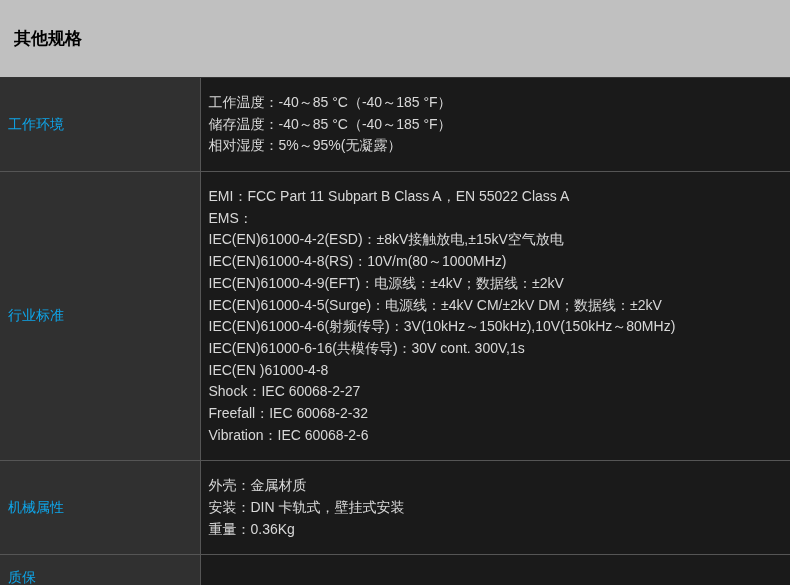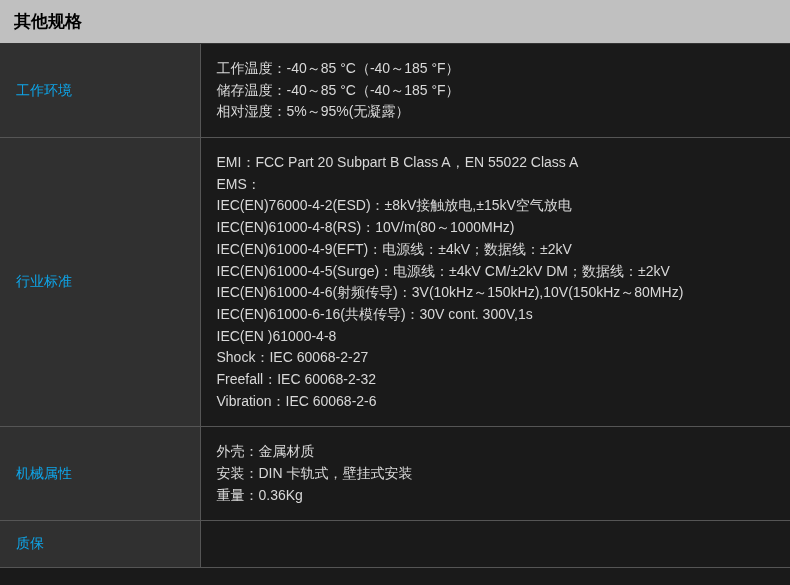--- a/index.html
+++ b/index.html
@@ -19,36 +19,36 @@
     .container {
       width: 100%;
       height: 100%;
       background: #1a1a1a;
     }
     .header {
       background: #c0c0c0;
       color: #000;
       font-weight: bold;
       font-size: 17px;
-      padding: 10px 14px;
+      padding: 27px 14px;
       border-bottom: 1px solid #333;
     }
     .spec-table {
       display: table;
       width: 100%;
       border-collapse: collapse;
     }
     .spec-row {
       display: table-row;
     }
     .spec-row > div {
       display: table-cell;
       vertical-align: middle;
       border-bottom: 1px solid #555;
-      padding: 14px 16px;
+      padding: 14px 8px;
     }
     .spec-label {
       width: 200px;
       background: #303030;
       color: #0ea5e9;
       font-size: 14px;
       border-right: 1px solid #555;
     }
     .spec-value {
       background: #1a1a1a;
@@ -72,23 +72,23 @@
       <div class="spec-label">工作环境</div>
       <div class="spec-value">
         <span class="line">工作温度：-40～85 °C（-40～185 °F）</span>
         <span class="line">储存温度：-40～85 °C（-40～185 °F）</span>
         <span class="line">相对湿度：5%～95%(无凝露）</span>
       </div>
     </div>
     <div class="spec-row">
       <div class="spec-label">行业标准</div>
       <div class="spec-value">
-        <span class="line">EMI：FCC Part 20 Subpart B Class A，EN 55022 Class A</span>
+        <span class="line">EMI：FCC Part 11 Subpart B Class A，EN 55022 Class A</span>
         <span class="line">EMS：</span>
-        <span class="line">IEC(EN)76000-4-2(ESD)：±8kV接触放电,±15kV空气放电</span>
+        <span class="line">IEC(EN)61000-4-2(ESD)：±8kV接触放电,±15kV空气放电</span>
         <span class="line">IEC(EN)61000-4-8(RS)：10V/m(80～1000MHz)</span>
         <span class="line">IEC(EN)61000-4-9(EFT)：电源线：±4kV；数据线：±2kV</span>
         <span class="line">IEC(EN)61000-4-5(Surge)：电源线：±4kV CM/±2kV DM；数据线：±2kV</span>
         <span class="line">IEC(EN)61000-4-6(射频传导)：3V(10kHz～150kHz),10V(150kHz～80MHz)</span>
         <span class="line">IEC(EN)61000-6-16(共模传导)：30V cont. 300V,1s</span>
         <span class="line">IEC(EN )61000-4-8</span>
         <span class="line">Shock：IEC 60068-2-27</span>
         <span class="line">Freefall：IEC 60068-2-32</span>
         <span class="line">Vibration：IEC 60068-2-6</span>
       </div>

